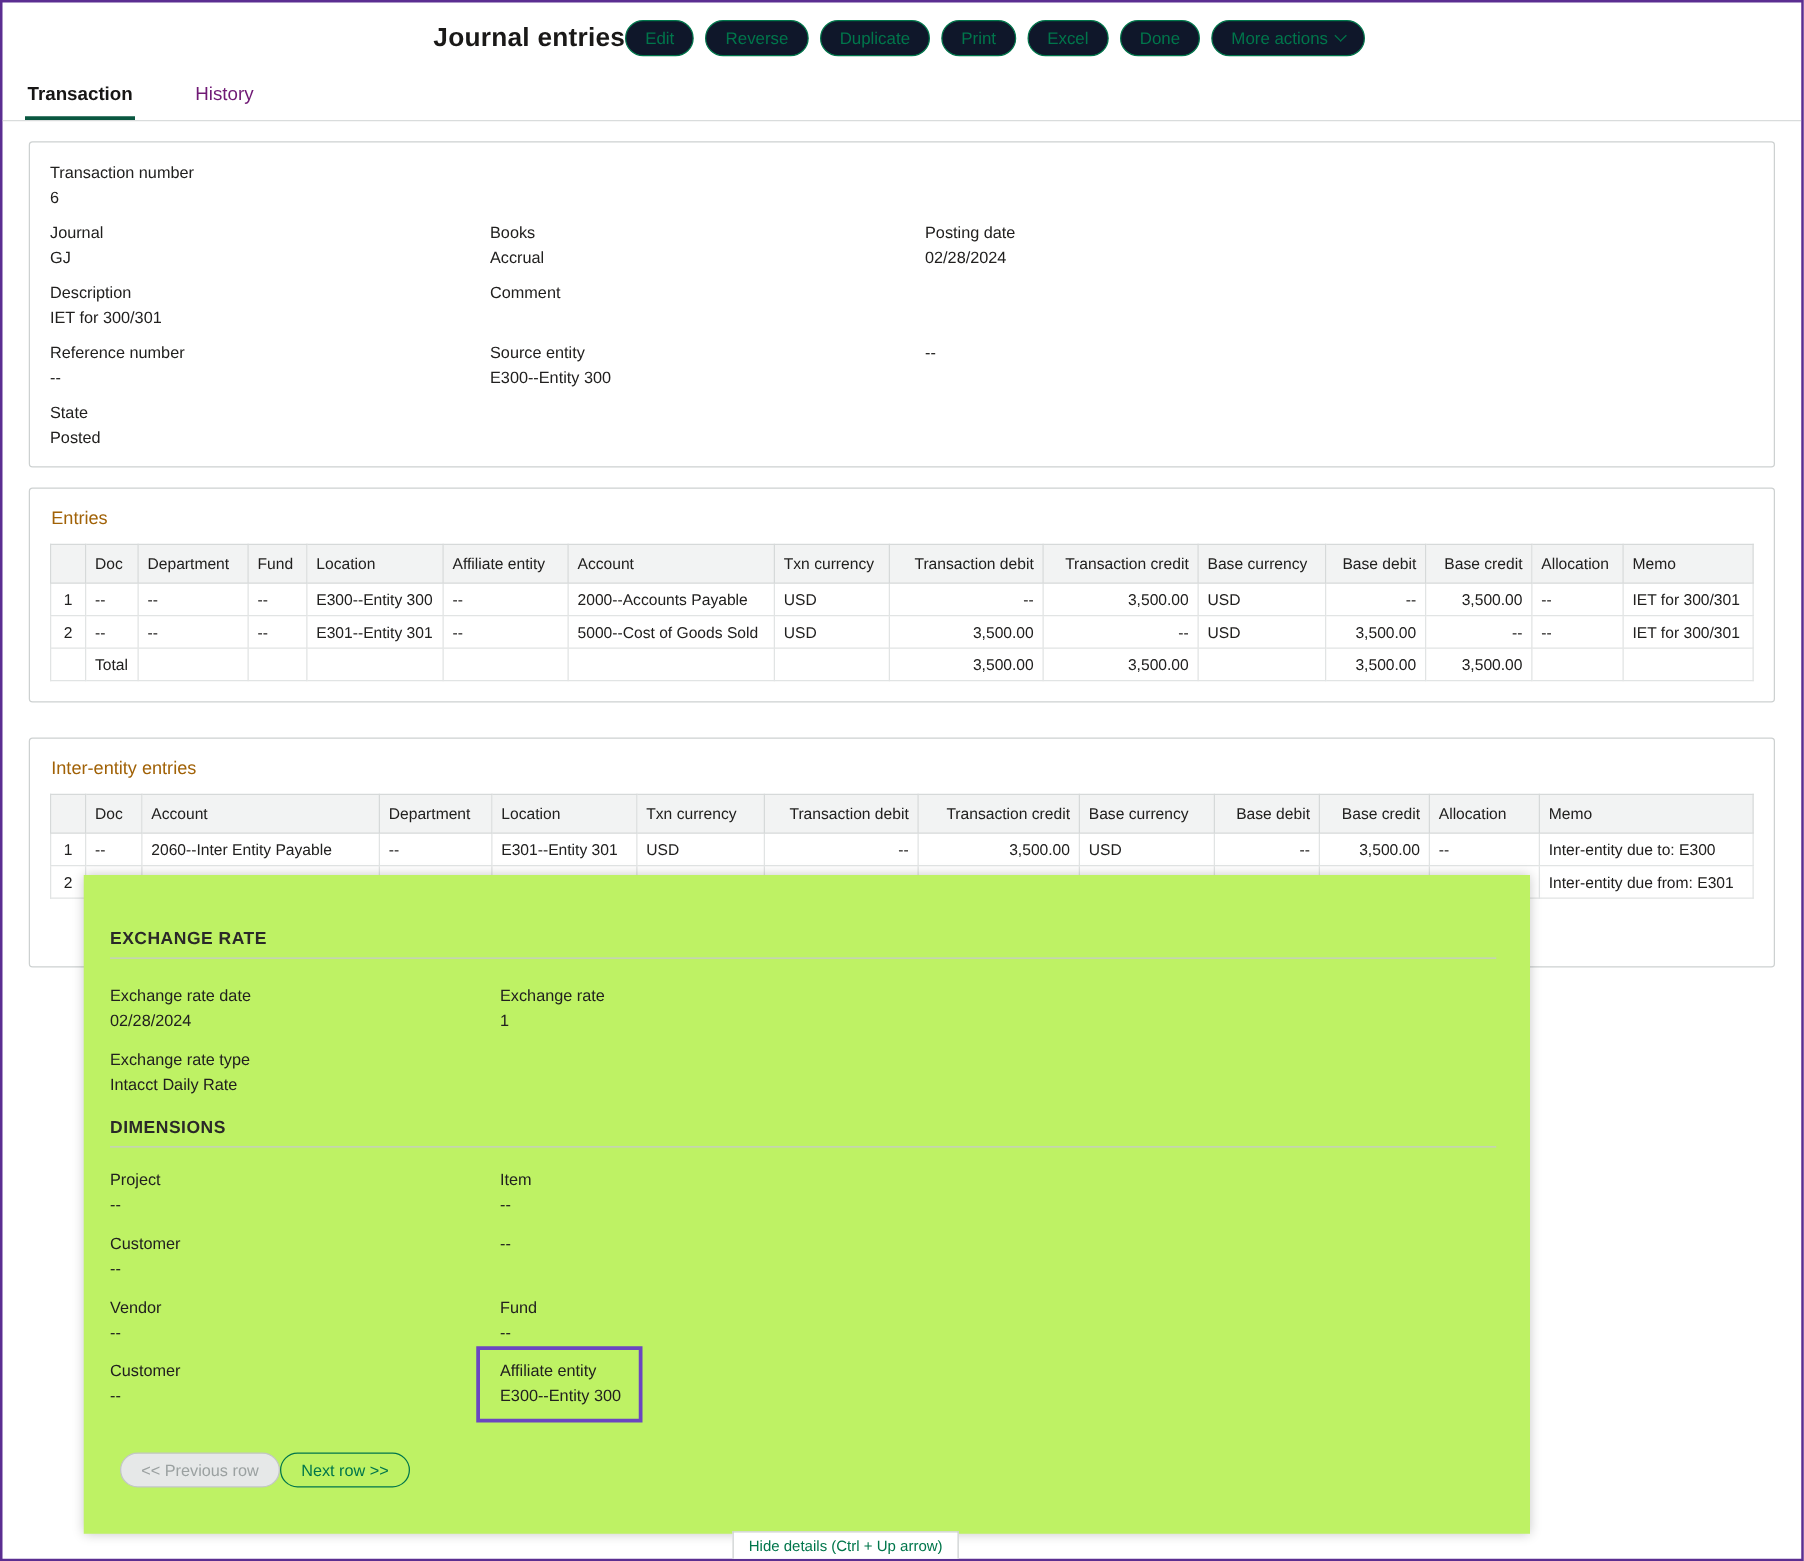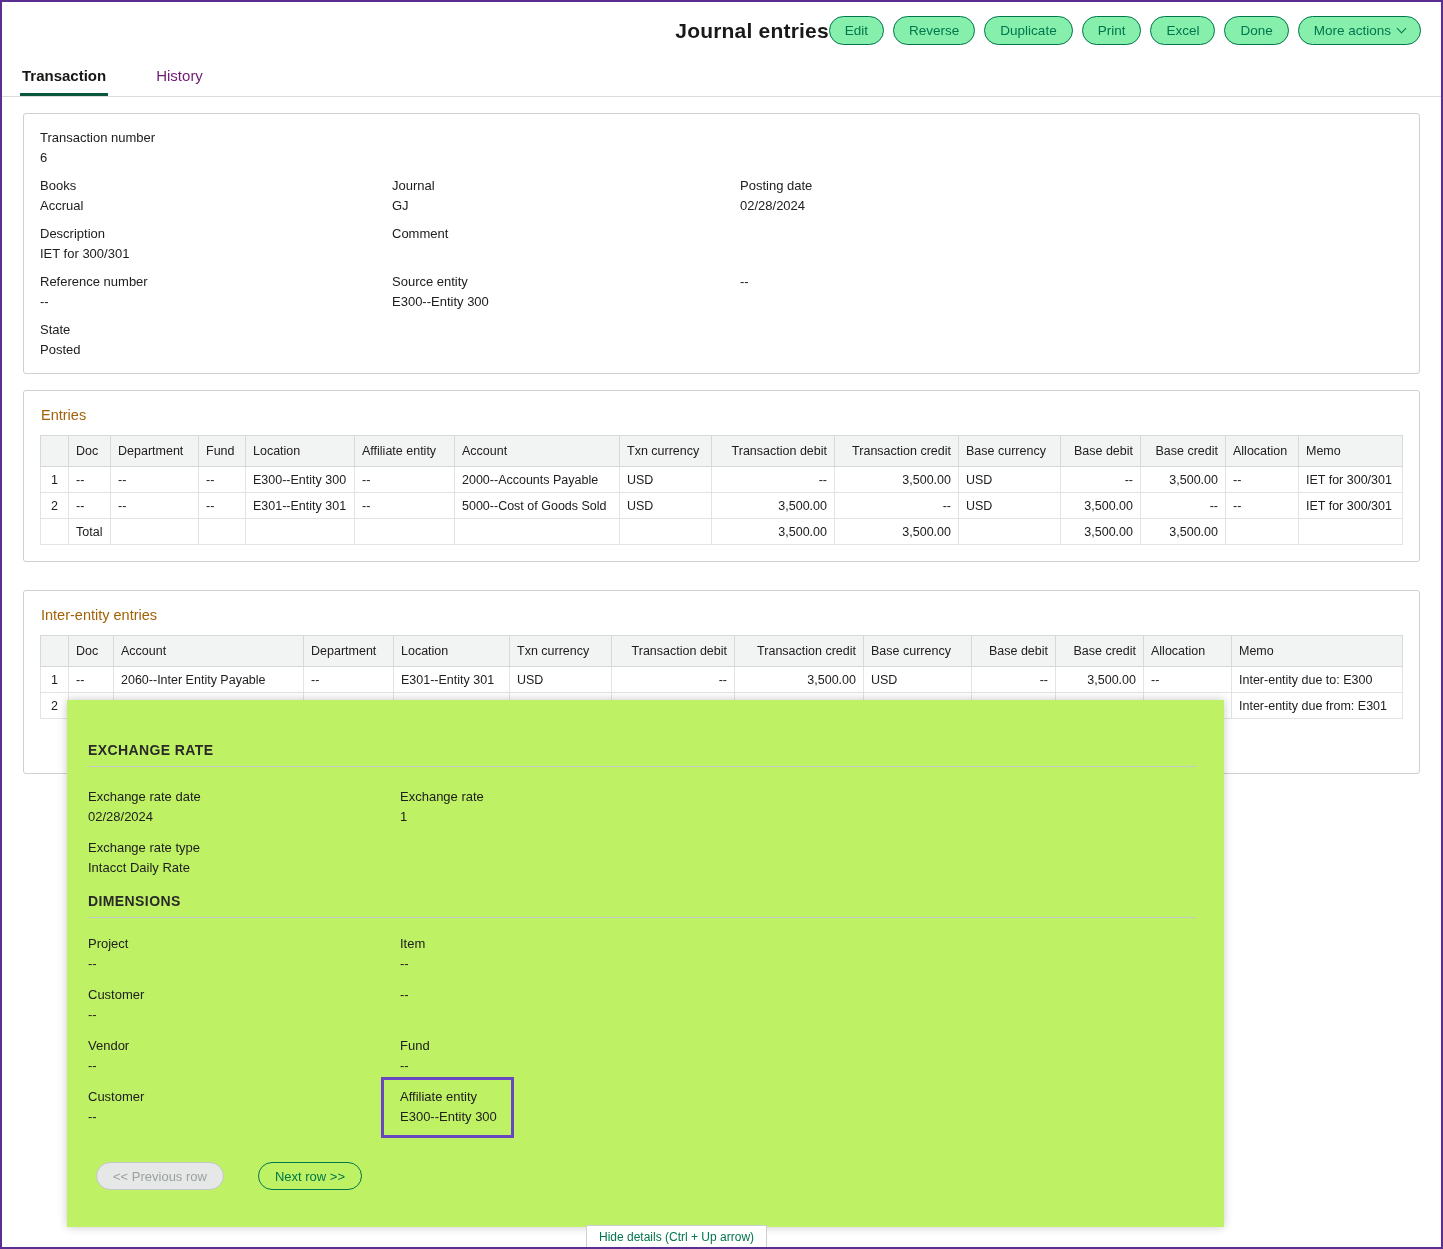--- a/index.html
+++ b/index.html
@@ -1,24 +1,24 @@
 <!DOCTYPE html>
 <html><head>
 <meta charset="utf-8">
 <style>
   *{box-sizing:border-box;margin:0;padding:0;}
   body{font-family:"Liberation Sans","DejaVu Sans",sans-serif;background:#fff;}
   .page{position:relative;width:1443px;height:1249px;border:2px solid #5b2e91;background:#fff;overflow:hidden;}
 
   
-  .topbar{display:flex;align-items:center;justify-content:flex-end;padding:14px 20px 8px 16px;}
+  .topbar{display:flex;align-items:center;justify-content:center;padding:14px 20px 8px 16px;}
   .page-title{font-size:21px;font-weight:700;color:#1a1918;letter-spacing:.2px;}
   .toolbar{display:flex;align-items:center;gap:9px;}
   .btn{display:inline-flex;align-items:center;gap:7px;height:29px;padding:12px 15px;border:1.5px solid #00764b;
-       border-radius:15px;background:#86efac;color:#00764b;font-size:13.5px;font-family:inherit;cursor:pointer;white-space:nowrap;}
+       border-radius:15px;background:#0f172a;color:#00764b;font-size:13.5px;font-family:inherit;cursor:pointer;white-space:nowrap;}
   .chevron{display:inline-block;width:7px;height:7px;border-right:1.5px solid #00764b;border-bottom:1.5px solid #00764b;
        transform:rotate(45deg);margin-top:-4px;}
 
   
   .tabs{display:flex;gap:46px;padding:4px 18px 0;border-bottom:1px solid #d9dcdc;}
   .tab{position:relative;padding:10px 2px 12px;font-size:15px;color:#701a75;cursor:pointer;}
   .tab.active{font-weight:700;color:#171615;}
   .tab.active::after{content:"";position:absolute;left:0;right:0;bottom:0;height:3px;background:#0a5740;}
 
   
@@ -42,21 +42,21 @@
 
   
   .details-overlay{position:absolute;left:65px;top:698px;width:1157px;height:527px;background:#bef264;
        box-shadow:0 0 9px rgba(0,0,0,.22);padding:42px 27px 0 21px;z-index:10;}
   .section-title{font-size:14px;font-weight:700;color:#2a2928;letter-spacing:.4px;margin:0 0 8px 0;}
   .section-title.dim{margin-top:18px;}
   .section-rule{border:none;border-top:1px solid #c6caca;margin:0 0 22px 0;}
   .section-rule.dim{margin-bottom:18px;}
   .d-row{display:grid;grid-template-columns:312px 1fr;margin-bottom:16px;}
   .highlight-box{display:inline-block;border:3px solid #6b46c1;padding:9px 14px 11px 16px;margin:-12px 0 0 -19px;background:transparent;}
-  .overlay-buttons{display:flex;gap:34px;margin:24px 0 0 8px;}
+  .overlay-buttons{display:flex;margin:24px 0 0 8px;}
   .btn-prev{height:28px;padding:0 16px;border:1px solid #c2c6c6;border-radius:14px;background:#e6e8e8;color:#9ba1a1;font-size:13px;font-family:inherit;}
   .btn-next{height:28px;padding:0 16px;border:1.5px solid #00764b;border-radius:14px;background:transparent;color:#00764b;font-size:13px;font-family:inherit;cursor:pointer;}
 
   .hide-tab{position:absolute;left:584px;top:1223px;height:24px;padding:4px 12px;background:#fff;border:1px solid #ccd0d0;
        border-bottom:none;font-size:12px;color:#00764b;z-index:11;cursor:pointer;white-space:nowrap;}
 </style>
 </head>
 <body>
 
 <div class="page">
@@ -84,26 +84,26 @@
 
   <section class="panel">
     <div class="tp-row">
       <div>
         <div class="field-label">Transaction number</div>
         <div class="field-value">6</div>
       </div>
     </div>
     <div class="tp-row">
       <div>
+        <div class="field-label">Journal</div>
+        <div class="field-value">GJ</div>
+      </div>
+      <div>
         <div class="field-label">Books</div>
         <div class="field-value">Accrual</div>
-      </div>
-      <div>
-        <div class="field-label">Journal</div>
-        <div class="field-value">GJ</div>
       </div>
       <div>
         <div class="field-label">Posting date</div>
         <div class="field-value">02/28/2024</div>
       </div>
     </div>
     <div class="tp-row">
       <div>
         <div class="field-label">Description</div>
         <div class="field-value">IET for 300/301</div>

